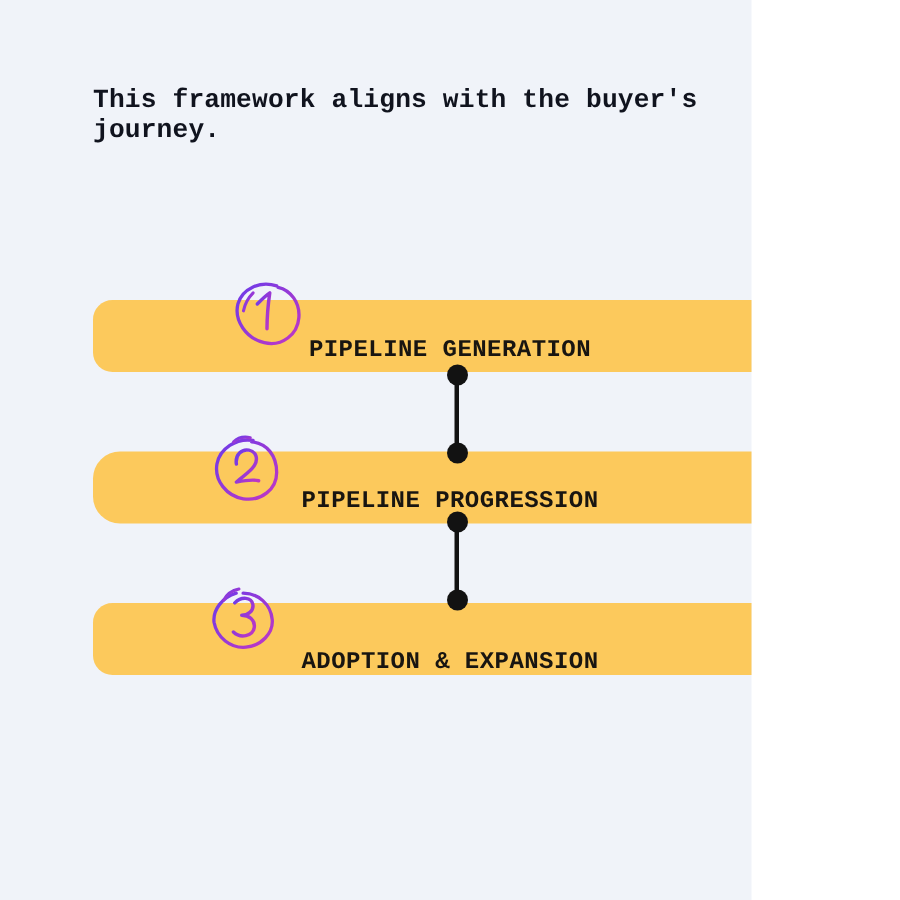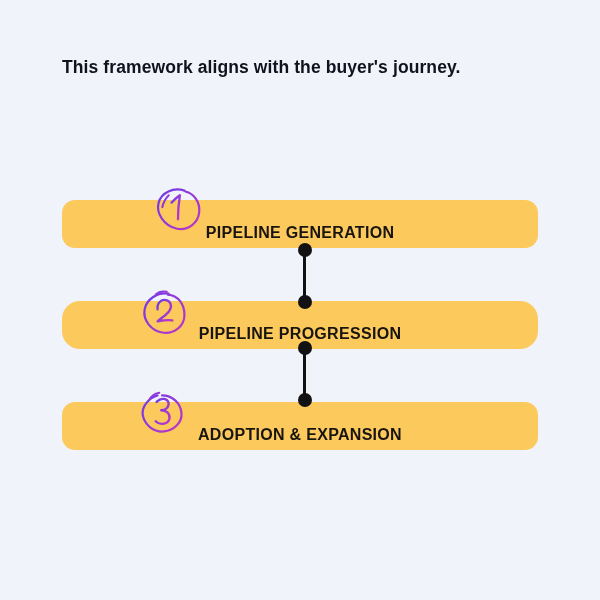--- a/index.html
+++ b/index.html
@@ -1,40 +1,40 @@
 <!DOCTYPE html>
 <html style="--bg: #F0F3F9; --bar: #FCC95C; --text: #10131E;"><head>
 <meta charset="utf-8">
 <style>
   html,body{margin:0;padding:0;}
   .canvas{
     position:relative;
-    width:600px;height:600px;
+    width:501px;height:600px;
     background:var(--bg,#F0F3F9);
-    font-family:Liberation Sans, sans-serif;
+    font-family:Liberation Mono, monospace;
     overflow:hidden;
   }
   .title{
     position:absolute;left:62px;top:57px;margin:0;
     font-size:17.5px;font-weight:bold;color:var(--text,#10131E);
     letter-spacing:0.1px;
   }
   .subtitle{
     position:absolute;left:62px;top:89px;
     font-size:18.5px;line-height:20.5px;color:var(--text,#10131E);
   }
   .subtitle-line{white-space:pre;}
   .bar{
     position:absolute;left:62px;width:476px;height:48px;
     background:var(--bar,#FCC95C);border-radius:13px;
     display:flex;align-items:center;justify-content:center;
   }
   .bar1{top:200px;}
   .bar2{top:301px;border-radius:18px;}
-  .bar3{top:402px;}
+  .bar3{top:402px;align-items:flex-end;}
   .bar-label{
     font-size:16px;font-weight:bold;color:#181511;
     letter-spacing:0.3px;white-space:nowrap;margin-top:17px;
   }
   .connector-line{
     position:absolute;left:303px;width:2.5px;background:#121212;
   }
   .l1{top:250px;height:52px;}
   .l2{top:348px;height:52px;}
   .dot{

